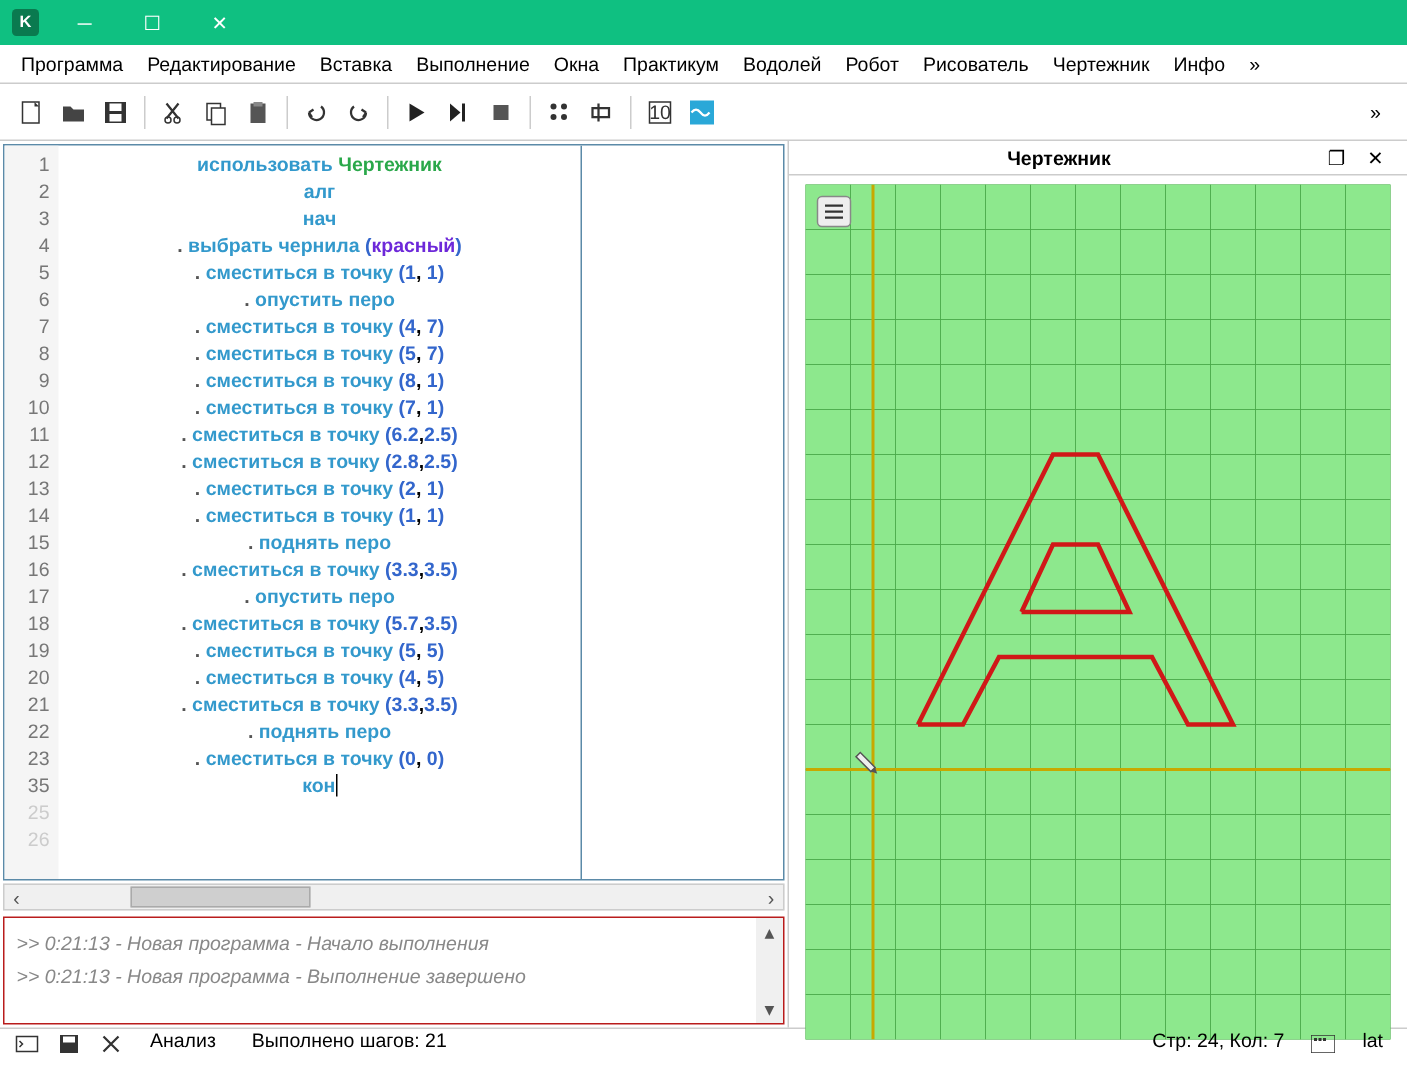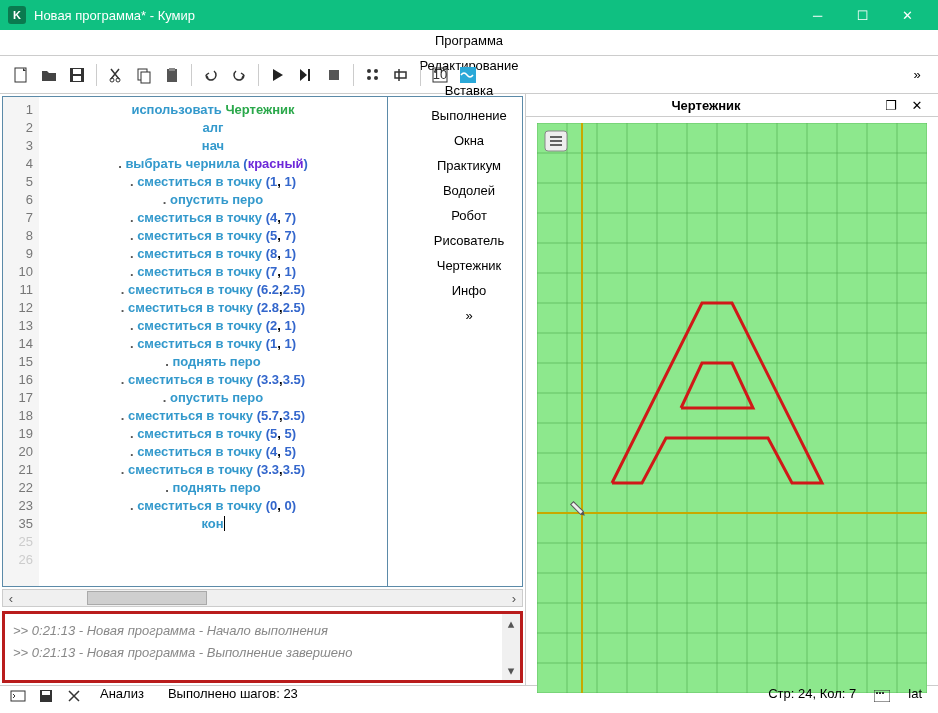--- a/index.html
+++ b/index.html
@@ -1,21 +1,21 @@
 <!DOCTYPE html>
 <html><head>
 <meta charset="utf-8">
 <style>
 * { margin:0; padding:0; box-sizing:border-box; font-family:Arial,sans-serif; font-size:13px; }
 body { width:938px; height:713px; background:#fff; overflow:hidden; }
 .titlebar { height:30px; background:#0fc081; display:flex; align-items:center; padding:0 8px; color:#fff; }
 .titlebar .icon { width:18px; height:18px; background:#0a7a4f; border-radius:3px; display:flex; align-items:center; justify-content:center; font-weight:bold; margin-right:8px; font-size:11px; }
 .titlebar .title { flex:1; }
 .titlebar .wbtn { width:45px; height:30px; display:flex; align-items:center; justify-content:center; cursor:pointer; }
-.menubar { height:26px; background:#fff; border-bottom:1px solid #ccc; display:flex; align-items:center; padding:0 8px; gap:4px;flex-direction:column; }
+.menubar { height:26px; background:#fff; border-bottom:1px solid #ccc; display:flex; align-items:center; padding:0 8px; gap:4px; }
 .menubar .mitem { padding:3px 6px; cursor:pointer; }
 .toolbar { height:38px; background:#fff; border-bottom:1px solid #ccc; display:flex; align-items:center; padding:0 8px; gap:2px; }
 .tbtn { width:26px; height:26px; display:flex; align-items:center; justify-content:center; cursor:pointer; border:1px solid transparent; }
 .tsep { width:1px; height:22px; background:#ccc; margin:0 4px; }
 .main { display:flex; height:calc(100% - 30px - 26px - 38px - 28px); }
 .left { width:526px; display:flex; flex-direction:column; border-right:1px solid #ccc; }
 .editor-wrap { flex:1; display:flex; overflow:hidden; border:1px solid #5b8aa8; margin:2px; }
 .gutter { width:36px; background:#f5f5f5; text-align:right; padding:4px 6px 4px 2px; font-family:"Courier New",monospace; font-size:14px; color:#777; line-height:18px; }
 .gutter .ln25,.gutter .ln26 { color:#ccc; }
 .code { flex:1; padding:4px 6px; font-family:"Courier New",monospace; font-size:14px; font-weight:bold; line-height:18px; white-space:pre; overflow:auto; position:relative;text-align:center; }
@@ -24,40 +24,39 @@
 .code .dot { color:#555; }
 .code .str { color:#6d28d9; }
 .code .num { color:#3366cc; }
 .code .par { color:#3366cc; }
 .code .cursor { border-left:1px solid #000; }
 .extra-col { width:135px; border-left:1px solid #5b8aa8; }
 .hscroll { height:18px; background:#f0f0f0; margin:0 2px 2px 2px; display:flex; align-items:center; border:1px solid #ccc; }
 .hscroll .arrow { width:16px; text-align:center; color:#555; }
 .hscroll .track { flex:1; height:14px; position:relative; }
 .hscroll .thumb { position:absolute; left:14%; width:120px; height:14px; background:#cfcfcf; border:1px solid #aaa; }
-.console { height:72px; margin:2px; display:flex; border:3px solid #b91c1c;justify-content:space-between; }
+.console { height:72px; margin:2px; display:flex; border:1px solid #b91c1c;justify-content:space-between; }
 .console .txt { flex:1; padding:6px 8px; font-family:"Courier New",monospace; font-size:13px; font-style:italic; color:#888; line-height:22px; overflow:hidden; }
 .console .vs { width:18px; background:#f0f0f0; display:flex; flex-direction:column; align-items:center; justify-content:space-between; padding:2px 0; color:#555; font-size:10px; }
 .right { flex:1; display:flex; flex-direction:column; }
 .panel-head { height:38px; display:flex; align-items:center; padding:0 10px; border-bottom:1px solid #ccc; }
 .panel-head .ptitle { flex:1; text-align:center; font-weight:bold; }
 .panel-head .pbtn { width:22px; height:22px; display:flex; align-items:center; justify-content:center; cursor:pointer; margin-left:4px; }
 .canvas { flex:1; display:flex; align-items:flex-start; justify-content:center; padding:6px; }
 svg.grid { background:#8de88d; }
 .statusbar { height:28px; background:#fff; border-top:1px solid #ccc; display:flex; align-items:flex-start; padding:0 8px; gap:8px; }
 .statusbar .sbtn { width:20px; height:20px; display:flex; align-items:center; justify-content:center; cursor:pointer; }
 .statusbar .spacer { flex:1; }
 .statusbar .txt { padding:0 8px; }
 </style>
 </head>
 <body>
 
 <div class="titlebar">
   <div class="icon">K</div>
-  <div class="title">Новая программа* - Кумир</div>
   <div class="wbtn">─</div>
   <div class="wbtn">☐</div>
   <div class="wbtn">✕</div>
 </div>
 
 <div class="menubar" id="menubar">
     <div class="mitem">Программа</div>
     <div class="mitem">Редактирование</div>
     <div class="mitem">Вставка</div>
     <div class="mitem">Выполнение</div>
@@ -294,21 +293,21 @@
         <rect x="2" y="2" width="12" height="12" fill="#333"></rect>
         <rect x="4" y="3" width="8" height="4" fill="#fff"></rect>
       </svg>
     </div>
   <div class="sbtn">
       <svg width="16" height="16">
         <path d="M3 3 L13 13 M13 3 L3 13" stroke="#333" stroke-width="1.5"></path>
       </svg>
     </div>
   <div class="txt">Анализ</div>
-  <div class="txt">Выполнено шагов: 23</div>
+  <div class="txt">Выполнено шагов: 21</div>
   <div class="spacer"></div>
   <div class="txt">Стр: 24, Кол: 7</div>
   <div class="sbtn">
       <svg width="16" height="12">
         <rect x="0" y="0" width="16" height="12" fill="none" stroke="#333"></rect>
         <rect x="2" y="2" width="2" height="2" fill="#333"></rect>
         <rect x="5" y="2" width="2" height="2" fill="#333"></rect>
         <rect x="8" y="2" width="2" height="2" fill="#333"></rect>
       </svg>
     </div>

